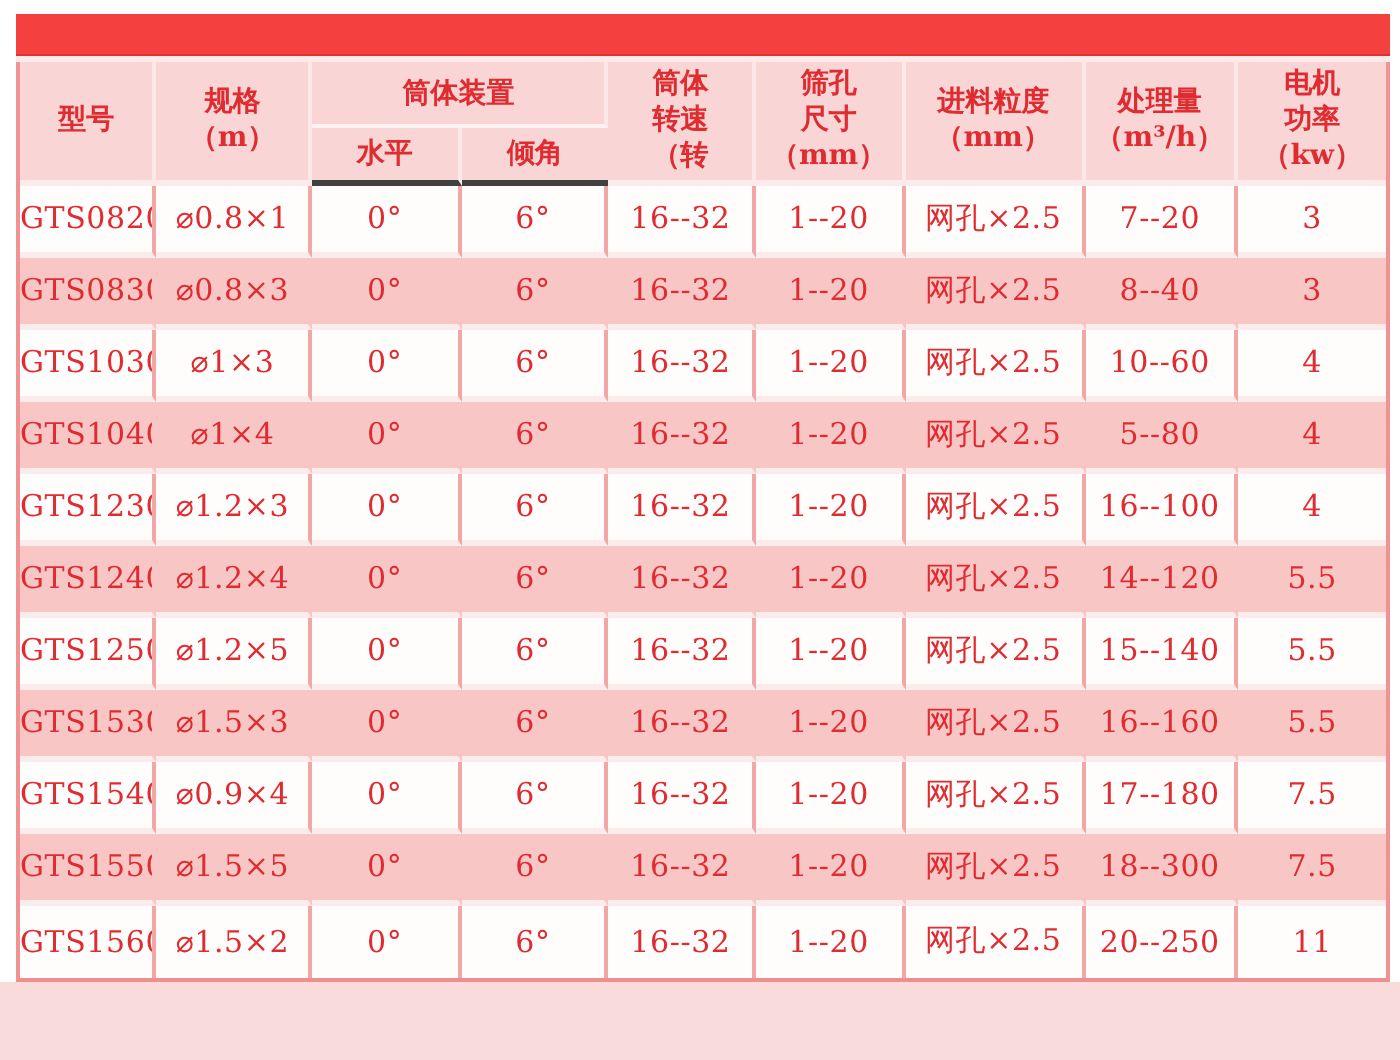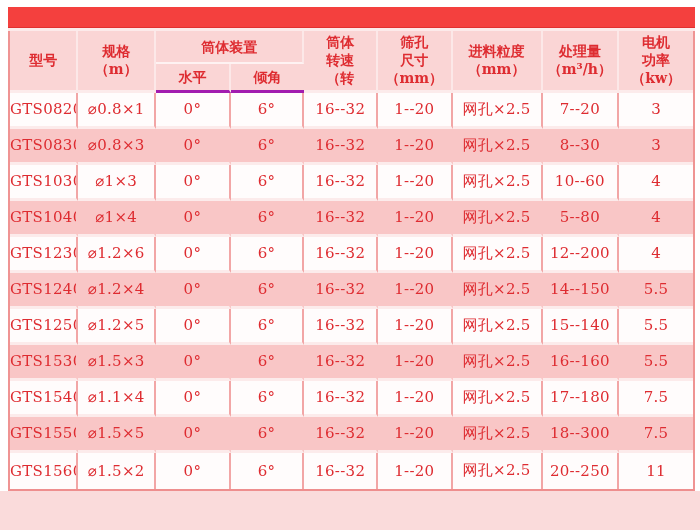--- a/index.html
+++ b/index.html
@@ -41,21 +41,21 @@
     font-size: 14px;
     text-align: center;
     vertical-align: middle;
     line-height: 1.3;
     border-right: 2px solid rgba(255,255,255,0.45);
     border-bottom: 0 none;
     padding: 2px 1px;
   }
   th:last-child { border-right: 0 none; }
   tr.hrow1 th { height: 30px; }
-  tr.hrow2 th { height: 25px; border-bottom: 3px solid #a21caf; }
+  tr.hrow2 th { height: 25px; border-bottom: 3px solid #404040; }
   th.rspan { border-bottom: 3px solid #fcebeb; }
   th.group { border-bottom: 2px solid #fef2f2; }
   td {
     height: 36px;
     font-size: 15px;
     text-align: center;
     vertical-align: middle;
     border-bottom: 3px solid #fcebeb;
     border-right: 2px solid #f2a6a6;
     letter-spacing: 0.3px;
@@ -147,21 +147,21 @@
             <td>3</td>
           </tr>
           <tr class="pink">
             <td>GTS0830</td>
             <td>⌀0.8×3</td>
             <td>0°</td>
             <td>6°</td>
             <td>16--32</td>
             <td>1--20</td>
             <td>网孔×2.5</td>
-            <td>8--30</td>
+            <td>8--40</td>
             <td>3</td>
           </tr>
           <tr class="white">
             <td>GTS1030</td>
             <td>⌀1×3</td>
             <td>0°</td>
             <td>6°</td>
             <td>16--32</td>
             <td>1--20</td>
             <td>网孔×2.5</td>
@@ -174,38 +174,38 @@
             <td>0°</td>
             <td>6°</td>
             <td>16--32</td>
             <td>1--20</td>
             <td>网孔×2.5</td>
             <td>5--80</td>
             <td>4</td>
           </tr>
           <tr class="white">
             <td>GTS1230</td>
-            <td>⌀1.2×6</td>
-            <td>0°</td>
-            <td>6°</td>
-            <td>16--32</td>
-            <td>1--20</td>
-            <td>网孔×2.5</td>
-            <td>12--200</td>
+            <td>⌀1.2×3</td>
+            <td>0°</td>
+            <td>6°</td>
+            <td>16--32</td>
+            <td>1--20</td>
+            <td>网孔×2.5</td>
+            <td>16--100</td>
             <td>4</td>
           </tr>
           <tr class="pink">
             <td>GTS1240</td>
             <td>⌀1.2×4</td>
             <td>0°</td>
             <td>6°</td>
             <td>16--32</td>
             <td>1--20</td>
             <td>网孔×2.5</td>
-            <td>14--150</td>
+            <td>14--120</td>
             <td>5.5</td>
           </tr>
           <tr class="white">
             <td>GTS1250</td>
             <td>⌀1.2×5</td>
             <td>0°</td>
             <td>6°</td>
             <td>16--32</td>
             <td>1--20</td>
             <td>网孔×2.5</td>
@@ -218,21 +218,21 @@
             <td>0°</td>
             <td>6°</td>
             <td>16--32</td>
             <td>1--20</td>
             <td>网孔×2.5</td>
             <td>16--160</td>
             <td>5.5</td>
           </tr>
           <tr class="white">
             <td>GTS1540</td>
-            <td>⌀1.1×4</td>
+            <td>⌀0.9×4</td>
             <td>0°</td>
             <td>6°</td>
             <td>16--32</td>
             <td>1--20</td>
             <td>网孔×2.5</td>
             <td>17--180</td>
             <td>7.5</td>
           </tr>
           <tr class="pink">
             <td>GTS1550</td>

